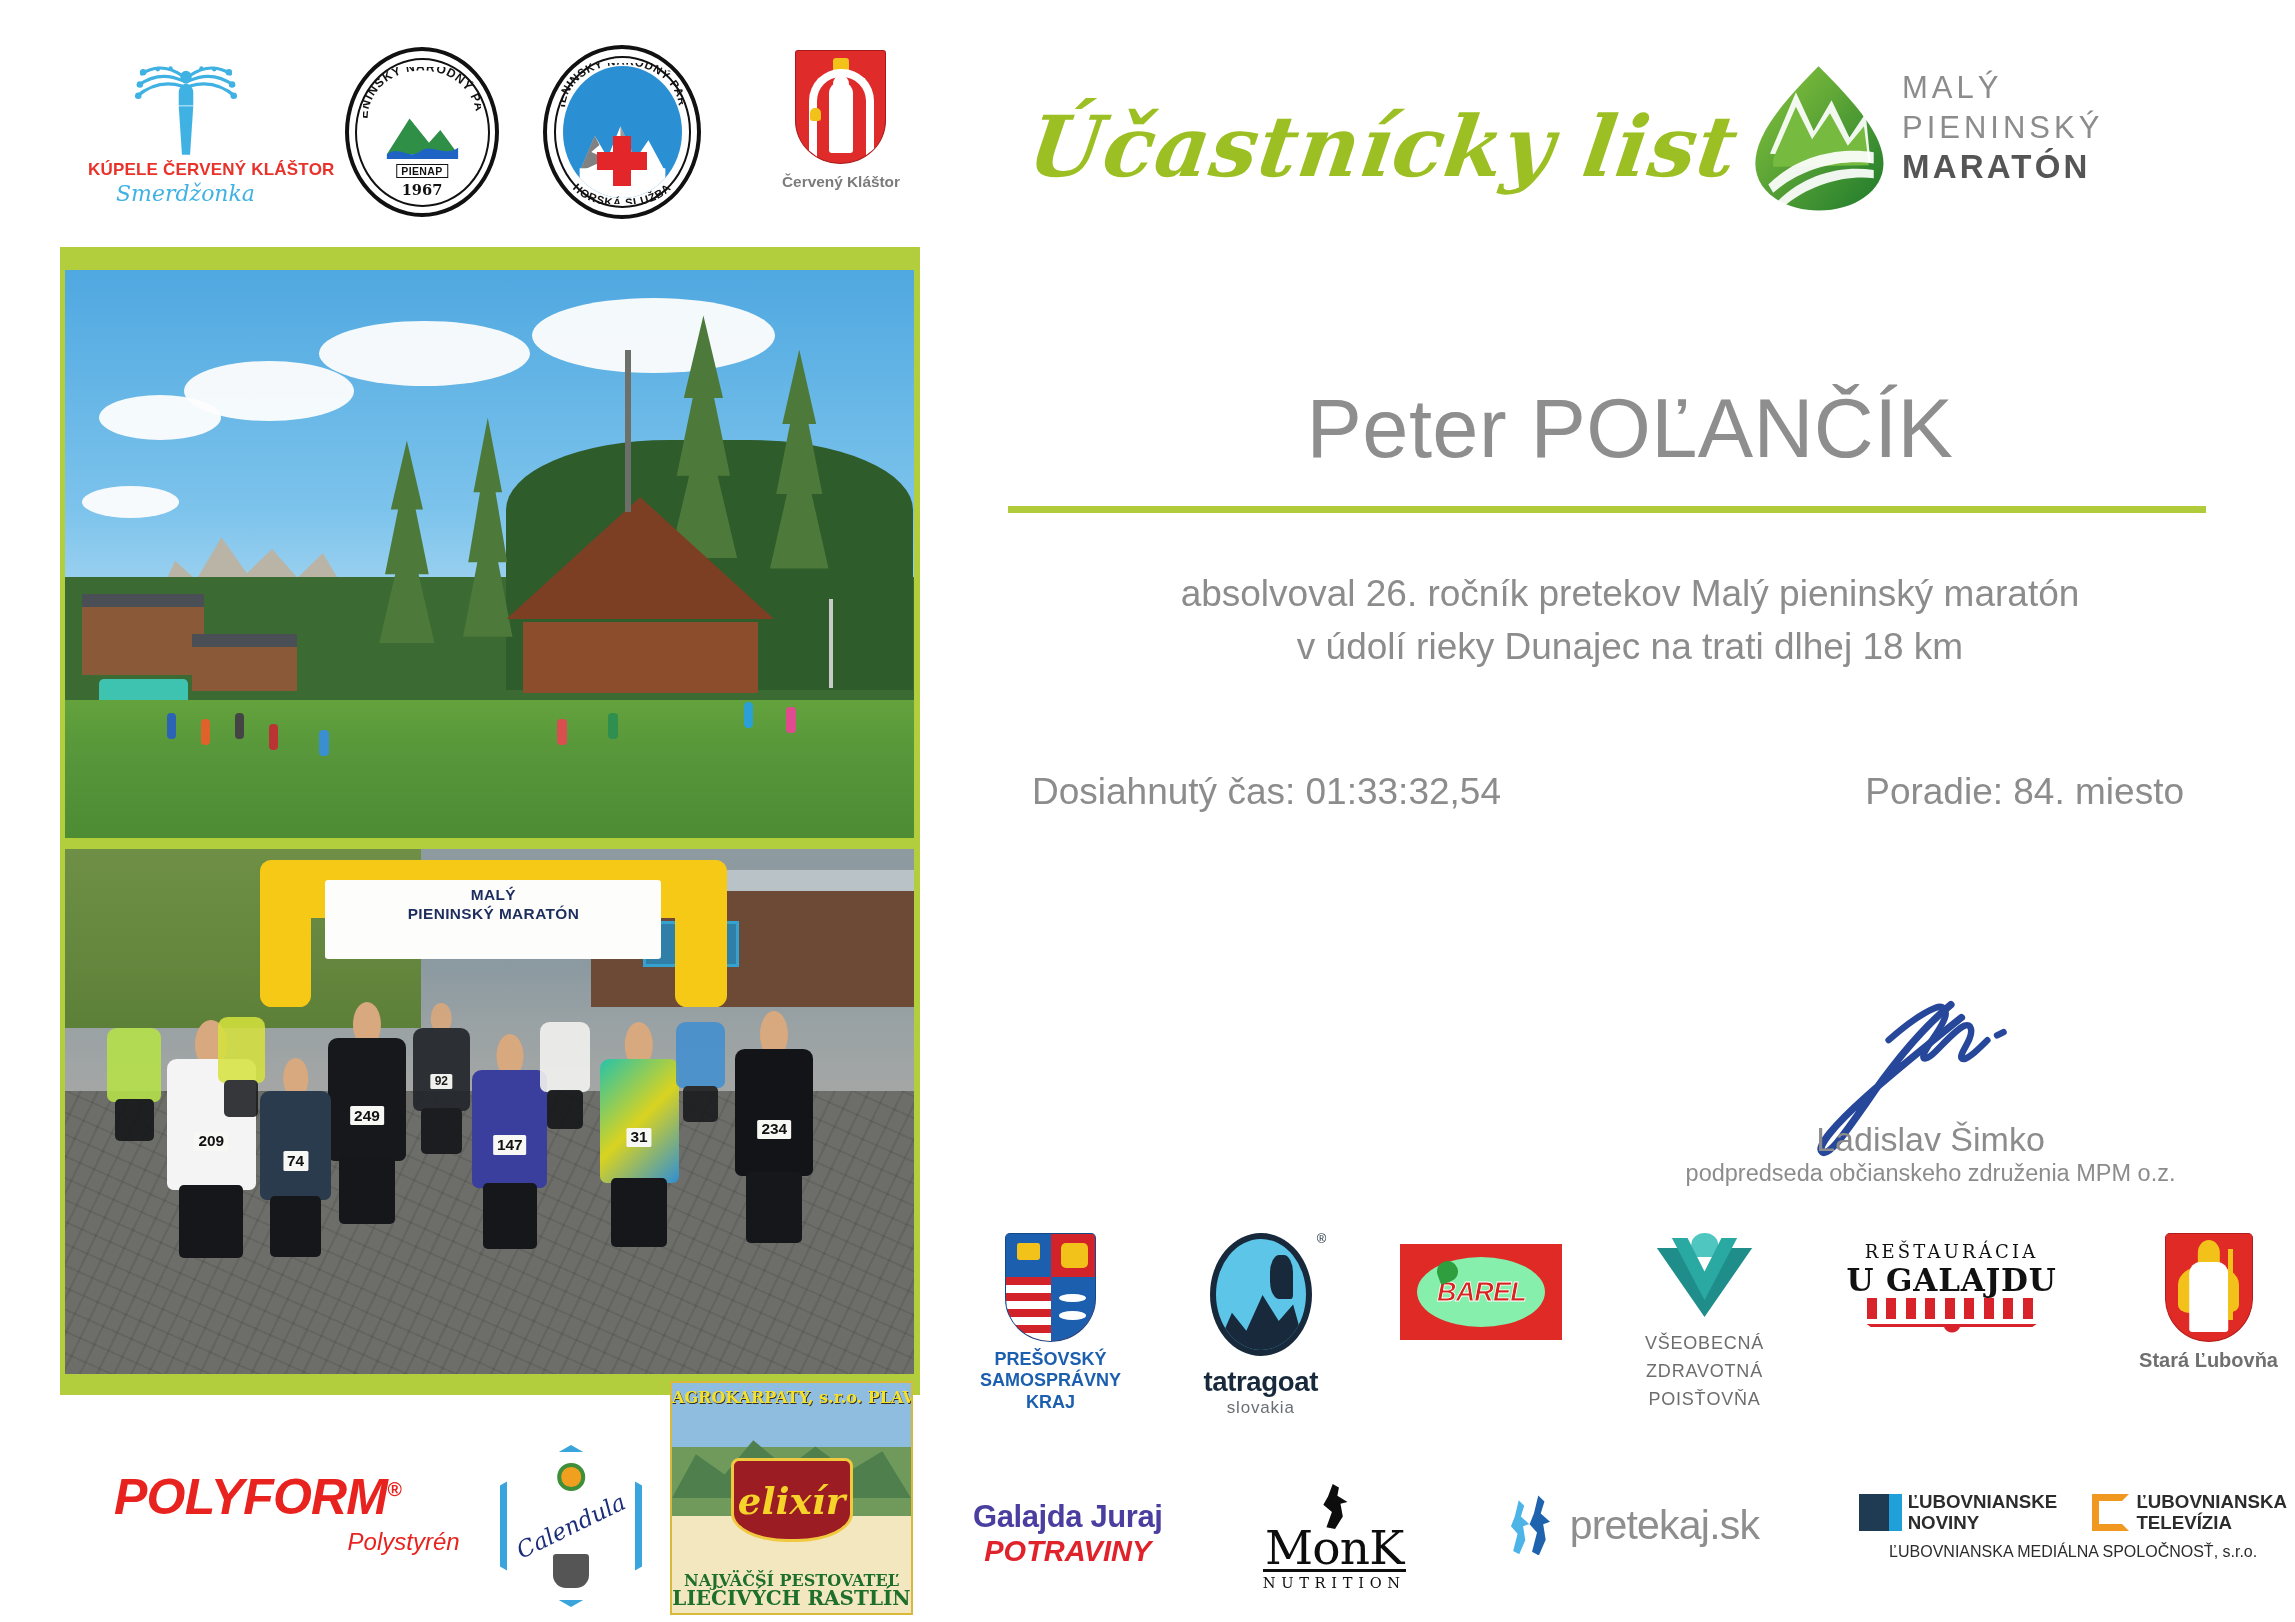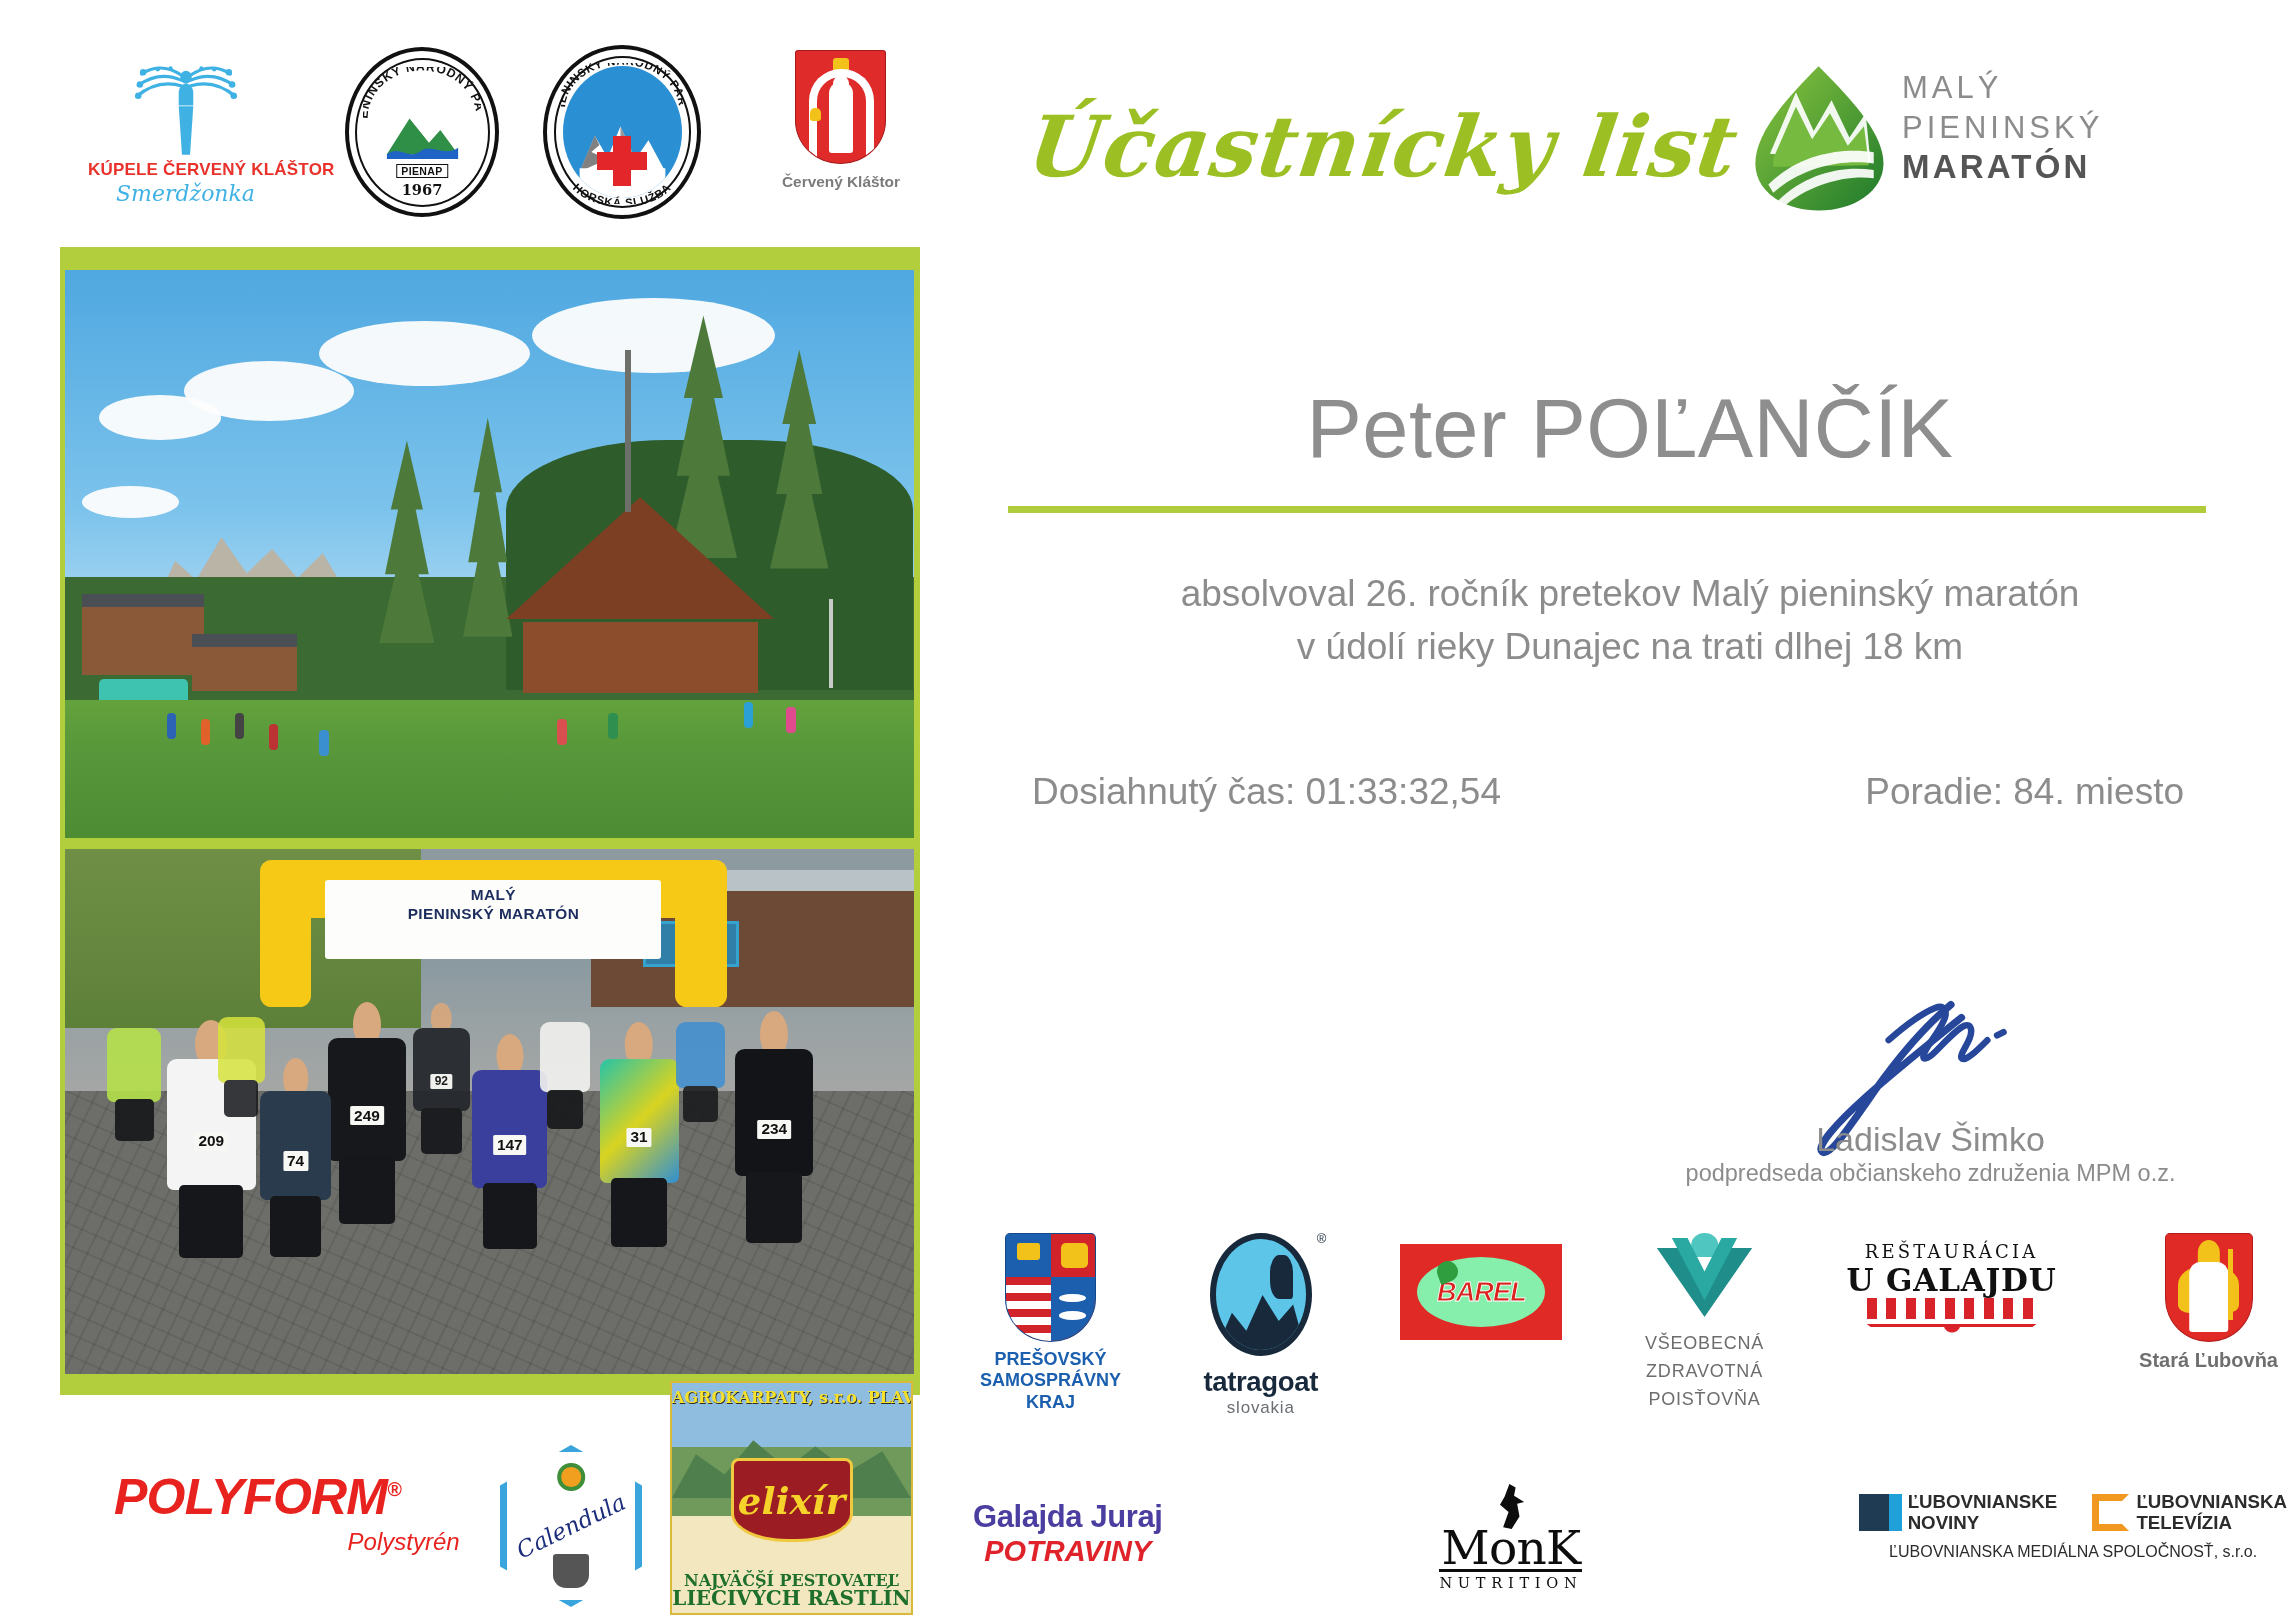--- a/index.html
+++ b/index.html
@@ -647,20 +647,27 @@
     <div class="g1">Galajda Juraj</div>
     <div class="g2">POTRAVINY</div>
   </div>
 
   <div class="sp monk">
     <div class="fig"></div>
     <div class="m">MonK</div>
     <div class="n">NUTRITION</div>
   </div>
 
+  <div class="sp pretek" style="margin-top:11.4px">
+    <div class="runners">
+      <div class="r1"></div>
+      <div class="r2"></div>
+    </div>
+    <div class="t">pretekaj.sk</div>
+  </div>
 
   <div class="sp lms" style="margin-top:8px">
     <div class="row">
       <div class="unit">
         <div class="badge1"></div>
         <div class="lt">
           <div>ĽUBOVNIANSKE</div>
           <div>NOVINY</div>
         </div>
       </div>

